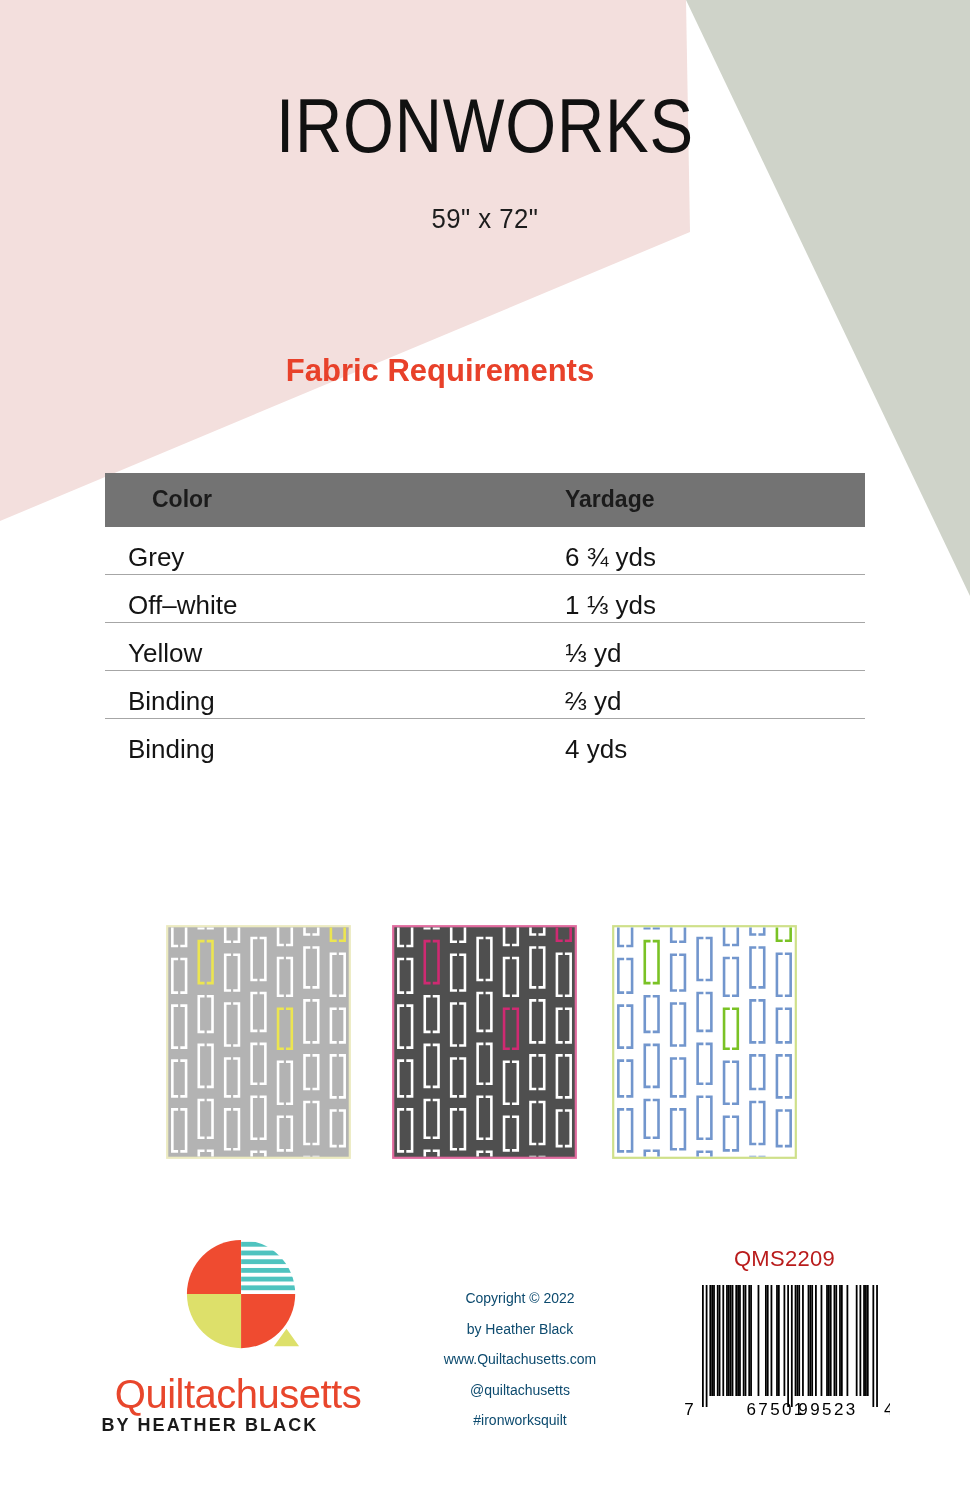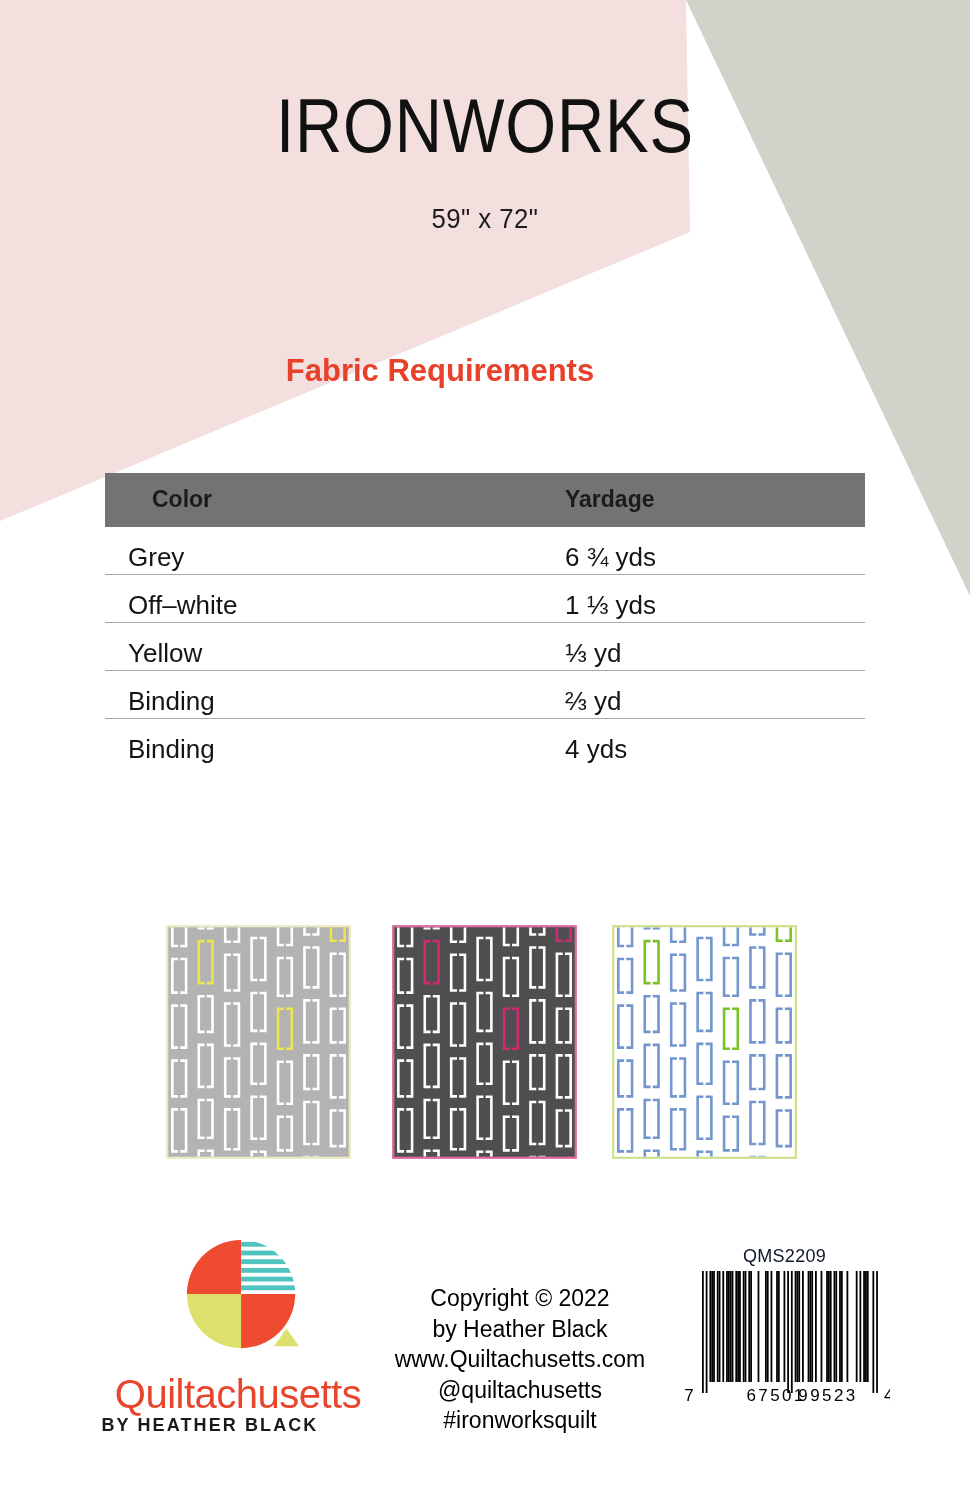--- a/index.html
+++ b/index.html
@@ -68,27 +68,28 @@
     position:absolute;left:0px;top:1372px;width:420px;text-align:center;
     font-size:40px;color:#e8462c;font-weight:400;letter-spacing:-0.5px;margin-left:28px;
   }
   .brand-sub{
     position:absolute;left:0px;top:1415px;width:420px;text-align:center;
     font-size:18px;color:#1a1a1a;font-weight:bold;letter-spacing:2.1px;
   }
 
   .copyright{
     position:absolute;left:340px;top:1283px;width:360px;text-align:center;
-    font-size:23px;line-height:30.5px;color:#000000;
+    font-size:14px;line-height:30.5px;color:#0c4a6e;
   }
   .copyright div{white-space:nowrap;}
 
   .barcode-wrap{position:absolute;left:672px;top:1246px;width:225px;}
   .sku{
-    text-align:center;font-size:18px;color:#0f172a;letter-spacing:0.3px;
+    text-align:center;font-size:22px;color:#b91c1c;letter-spacing:0.3px;
+    margin-bottom:9px;
   }
   .barcode{position:relative;width:210px;height:160px;margin:0 auto;}
   .barcode svg{display:block;}
 </style>
 </head>
 <body>
 
 <div id="page">
 
   <svg id="bg" viewBox="0 0 970 1500" preserveAspectRatio="none">

